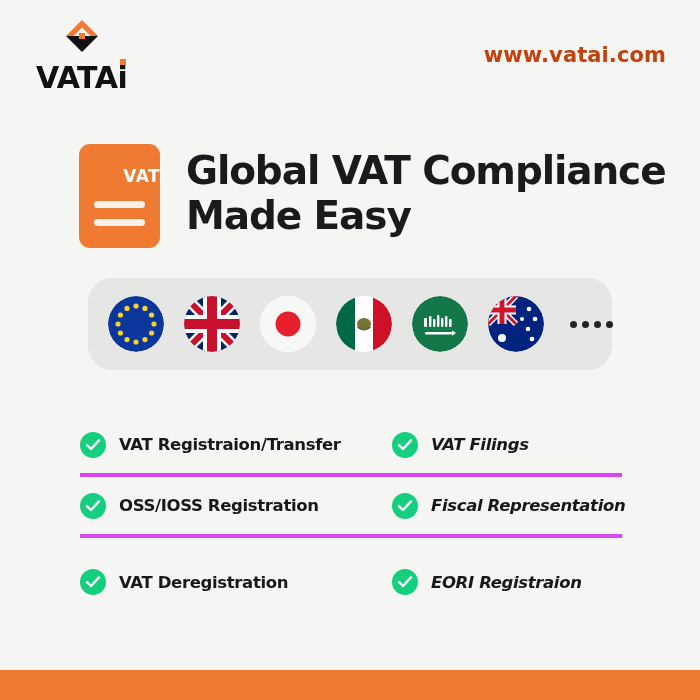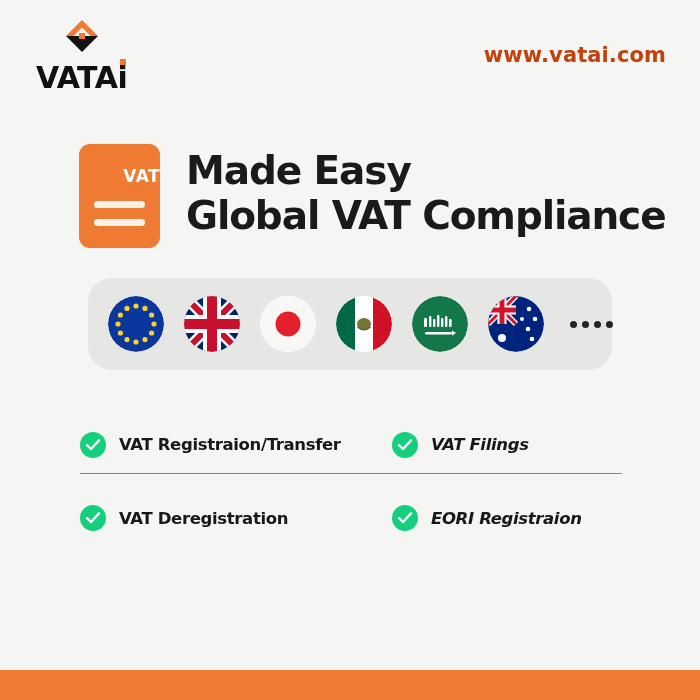--- a/index.html
+++ b/index.html
@@ -169,21 +169,21 @@
   .features {
     position: absolute;
     left: 80px;
     top: 416px;
     width: 542px;
   }
   .feature-row {
     display: flex;
     align-items: center;
     height: 57px;
-    border-bottom: 1px solid #d946ef;
+    border-bottom: 4px solid #d946ef;
   }
   .feature-row:last-child { border-bottom: none; align-items: flex-end; }
   .feature {
     display: flex;
     align-items: center;
     gap: 13px;
   }
   .feature.col1 { width: 312px; flex: 0 0 auto; }
   .feature.col2 { flex: 1 1 auto; font-style: italic; }
   .check {
@@ -245,22 +245,22 @@
   </div>
 
   <div class="hero">
     <div class="vat-card">
       <div class="vat-card-label">VAT</div>
       <span class="vat-card-bar b1"></span>
       <span class="vat-card-bar b2"></span>
     </div>
 
     <h1 class="headline">
+      <span class="line">Global VAT Compliance</span>
       <span class="line">Made Easy</span>
-      <span class="line">Global VAT Compliance</span>
     </h1>
   </div>
 
   <div class="flag-strip">
 
     <span class="flag">
       <svg viewBox="0 0 56 56">
         <circle cx="28" cy="28" r="28" fill="#0b369c"></circle>
         <g fill="#f8d12e">
           <circle cx="28" cy="10" r="2.6"></circle>
@@ -384,28 +384,46 @@
       <div class="feature col2">
         <span class="check">
           <svg viewBox="0 0 16 14">
               <path d="M2 7.2 L6 11 L14 2.4" fill="none" stroke="#ffffff" stroke-width="2.4" stroke-linecap="round" stroke-linejoin="round"></path>
             </svg>
         </span>
         <span class="feature-label">VAT Filings</span>
       </div>
     </div>
 
-
     <div class="feature-row">
       <div class="feature col1">
         <span class="check">
           <svg viewBox="0 0 16 14">
               <path d="M2 7.2 L6 11 L14 2.4" fill="none" stroke="#ffffff" stroke-width="2.4" stroke-linecap="round" stroke-linejoin="round"></path>
             </svg>
         </span>
+        <span class="feature-label">OSS/IOSS Registration</span>
+      </div>
+      <div class="feature col2">
+        <span class="check">
+          <svg viewBox="0 0 16 14">
+              <path d="M2 7.2 L6 11 L14 2.4" fill="none" stroke="#ffffff" stroke-width="2.4" stroke-linecap="round" stroke-linejoin="round"></path>
+            </svg>
+        </span>
+        <span class="feature-label">Fiscal Representation</span>
+      </div>
+    </div>
+
+    <div class="feature-row">
+      <div class="feature col1">
+        <span class="check">
+          <svg viewBox="0 0 16 14">
+              <path d="M2 7.2 L6 11 L14 2.4" fill="none" stroke="#ffffff" stroke-width="2.4" stroke-linecap="round" stroke-linejoin="round"></path>
+            </svg>
+        </span>
         <span class="feature-label">VAT Deregistration</span>
       </div>
       <div class="feature col2">
         <span class="check">
           <svg viewBox="0 0 16 14">
               <path d="M2 7.2 L6 11 L14 2.4" fill="none" stroke="#ffffff" stroke-width="2.4" stroke-linecap="round" stroke-linejoin="round"></path>
             </svg>
         </span>
         <span class="feature-label">EORI Registraion</span>
       </div>

